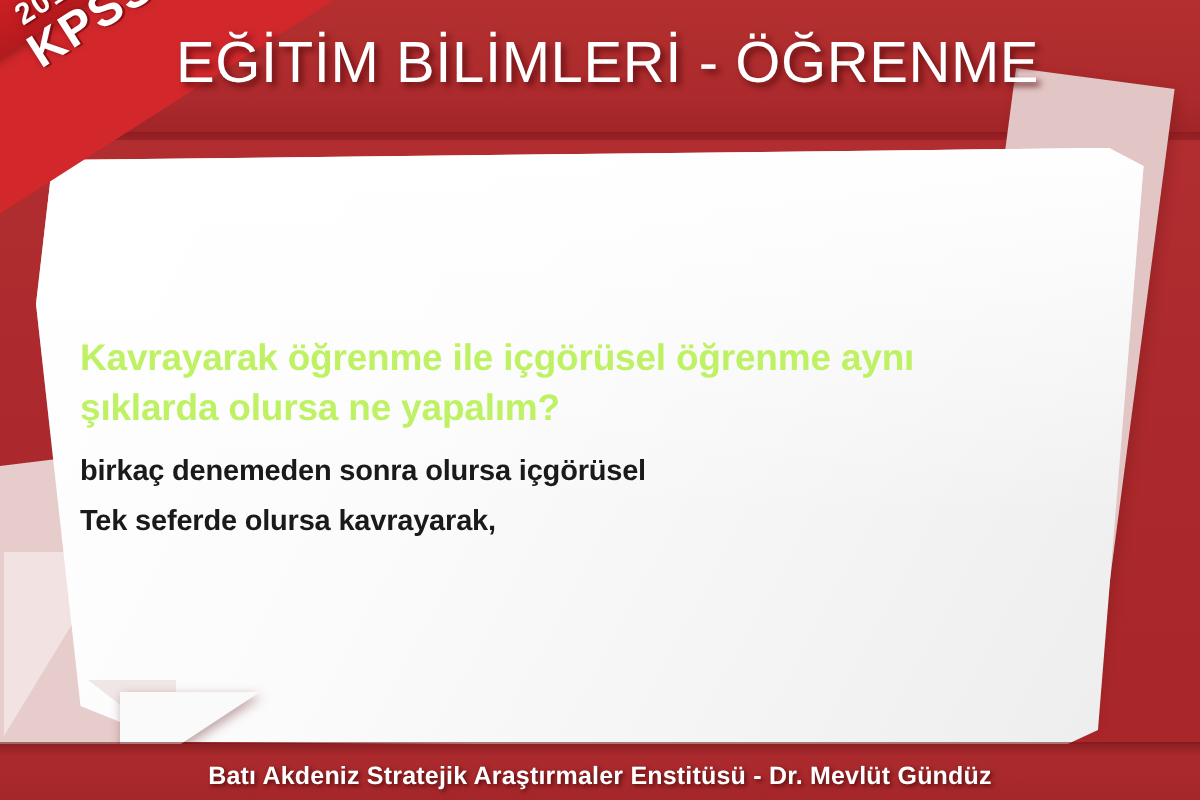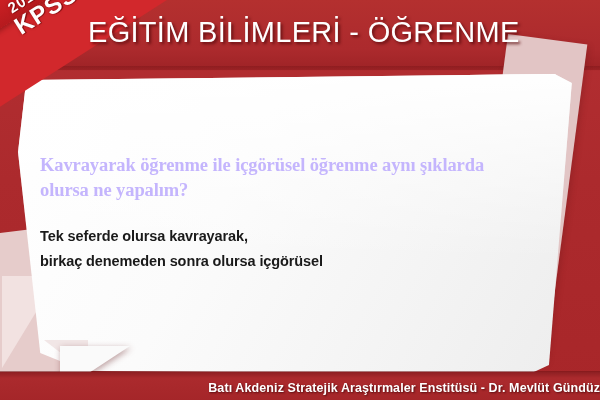--- a/index.html
+++ b/index.html
@@ -208,28 +208,27 @@
     height: 0;
     border-right: 44px solid #f0e3e3;
     border-bottom: 34px solid transparent;
     opacity: .9;
   }
 
   
   .question {
     position: absolute;
     left: 40px;
-    top: 153px;
+    top: 166px;
     width: 470px;
     font-size: 18.5px;
     font-weight: bold;
-    color: #c4b5fd;
+    color: #bef264;
     line-height: 25px;
     letter-spacing: -0.1px;
-    font-family: Liberation Serif, serif;
   }
   .answer {
     position: absolute;
     left: 40px;
     top: 224px;
     width: 470px;
     font-size: 14.5px;
     font-weight: bold;
     color: #1a1a1a;
     line-height: 25px;
@@ -252,21 +251,21 @@
     bottom: 27px;
     width: 600px;
     height: 2px;
     background: rgba(110,18,20,.55);
   }
   .footer-text {
     position: absolute;
     left: 0;
     bottom: 5px;
     width: 600px;
-    text-align: right;
+    text-align: center;
     font-size: 12.5px;
     font-weight: bold;
     color: #ffffff;
     letter-spacing: 0.1px;
     text-shadow: 1px 1px 2px rgba(80,10,12,.9);
   }
 </style>
 </head>
 <body>
 
@@ -295,21 +294,21 @@
       <span class="ribbon-year">2014</span>
       <span class="ribbon-name">KPSS</span>
     </div>
   </div>
 
   <div class="title">EĞİTİM BİLİMLERİ - ÖĞRENME</div>
 
   <div class="question">Kavrayarak öğrenme ile içgörüsel öğrenme aynı şıklarda olursa ne yapalım?</div>
 
   <div class="answer">
+    <span class="line">birkaç denemeden sonra olursa içgörüsel</span>
     <span class="line">Tek seferde olursa kavrayarak,</span>
-    <span class="line">birkaç denemeden sonra olursa içgörüsel</span>
   </div>
 
   <div class="footer-topline"></div>
   <div class="footer"></div>
   <div class="footer-text">Batı Akdeniz Stratejik Araştırmaler Enstitüsü - Dr. Mevlüt Gündüz</div>
 
 </div>
 
 </body></html>

